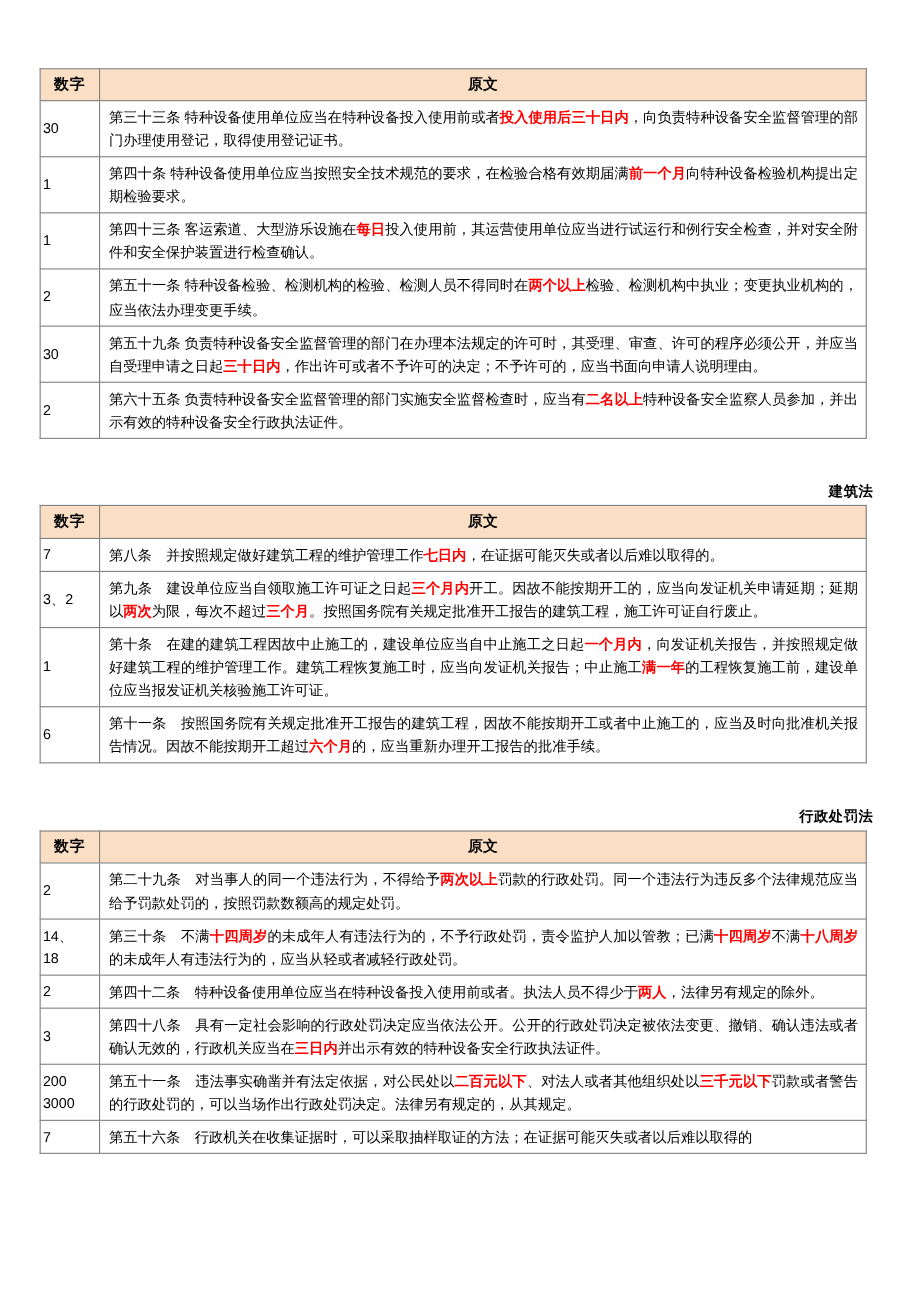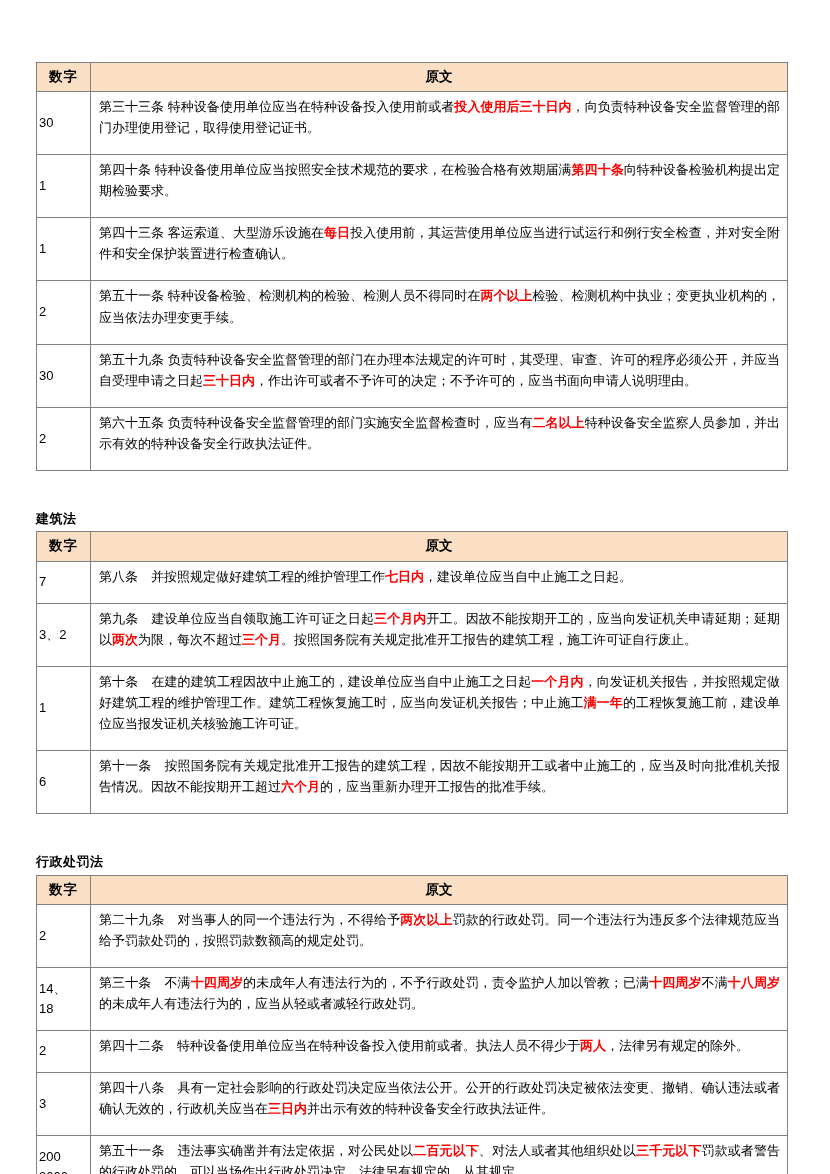--- a/index.html
+++ b/index.html
@@ -17,21 +17,21 @@
   .page {
     position: relative;
     width: 830px;
     height: 1174px;
     box-sizing: border-box;
     padding: 0 36px;
   }
   .spacer-top { height: 62px; }
   .section { margin-bottom: 0; }
   .section-title {
-    text-align: left;
+    text-align: right;
     font-weight: bold;
     font-size: 13px;
     line-height: 1.2;
     padding: 6px 0 5px 0;
     letter-spacing: 0.5px;
   }
   table.law-table {
     width: 751px;
     border-collapse: collapse;
     table-layout: fixed;
@@ -58,21 +58,21 @@
     font-size: 13px;
     line-height: 1.55;
     padding: 4px 2px;
     white-space: pre-line;
   }
   td.text-cell {
     text-align: justify;
     text-align-last: left;
     font-size: 13px;
     line-height: 1.62;
-    padding: 4px 7px 16px 8px;
+    padding: 4px 7px 4px 8px;
   }
   td.text-cell .hl {
     color: #ff0000;
     font-weight: bold;
   }
   .gap-sm { height: 34px; }
 </style>
 </head>
 <body>
 
@@ -91,21 +91,21 @@
               <th>原文</th>
             </tr>
           </thead>
           <tbody>
             <tr>
               <td class="num-cell">30</td>
               <td class="text-cell"><span>第三十三条 特种设备使用单位应当在特种设备投入使用前或者</span><span class="hl">投入使用后三十日内</span><span>，向负责特种设备安全监督管理的部门办理使用登记，取得使用登记证书。</span></td>
             </tr>
             <tr>
               <td class="num-cell">1</td>
-              <td class="text-cell"><span>第四十条 特种设备使用单位应当按照安全技术规范的要求，在检验合格有效期届满</span><span class="hl">第四十条</span><span>向特种设备检验机构提出定期检验要求。</span></td>
+              <td class="text-cell"><span>第四十条 特种设备使用单位应当按照安全技术规范的要求，在检验合格有效期届满</span><span class="hl">前一个月</span><span>向特种设备检验机构提出定期检验要求。</span></td>
             </tr>
             <tr>
               <td class="num-cell">1</td>
               <td class="text-cell"><span>第四十三条 客运索道、大型游乐设施在</span><span class="hl">每日</span><span>投入使用前，其运营使用单位应当进行试运行和例行安全检查，并对安全附件和安全保护装置进行检查确认。</span></td>
             </tr>
             <tr>
               <td class="num-cell">2</td>
               <td class="text-cell"><span>第五十一条 特种设备检验、检测机构的检验、检测人员不得同时在</span><span class="hl">两个以上</span><span>检验、检测机构中执业；变更执业机构的，应当依法办理变更手续。</span></td>
             </tr>
             <tr>
@@ -129,21 +129,21 @@
           </colgroup>
           <thead>
             <tr>
               <th class="th-num">数字</th>
               <th>原文</th>
             </tr>
           </thead>
           <tbody>
             <tr>
               <td class="num-cell">7</td>
-              <td class="text-cell"><span>第八条　并按照规定做好建筑工程的维护管理工作</span><span class="hl">七日内</span><span>，建设单位应当自中止施工之日起。</span></td>
+              <td class="text-cell"><span>第八条　并按照规定做好建筑工程的维护管理工作</span><span class="hl">七日内</span><span>，在证据可能灭失或者以后难以取得的。</span></td>
             </tr>
             <tr>
               <td class="num-cell">3、2</td>
               <td class="text-cell"><span>第九条　建设单位应当自领取施工许可证之日起</span><span class="hl">三个月内</span><span>开工。因故不能按期开工的，应当向发证机关申请延期；延期以</span><span class="hl">两次</span><span>为限，每次不超过</span><span class="hl">三个月</span><span>。按照国务院有关规定批准开工报告的建筑工程，施工许可证自行废止。</span></td>
             </tr>
             <tr>
               <td class="num-cell">1</td>
               <td class="text-cell"><span>第十条　在建的建筑工程因故中止施工的，建设单位应当自中止施工之日起</span><span class="hl">一个月内</span><span>，向发证机关报告，并按照规定做好建筑工程的维护管理工作。建筑工程恢复施工时，应当向发证机关报告；中止施工</span><span class="hl">满一年</span><span>的工程恢复施工前，建设单位应当报发证机关核验施工许可证。</span></td>
             </tr>
             <tr>

